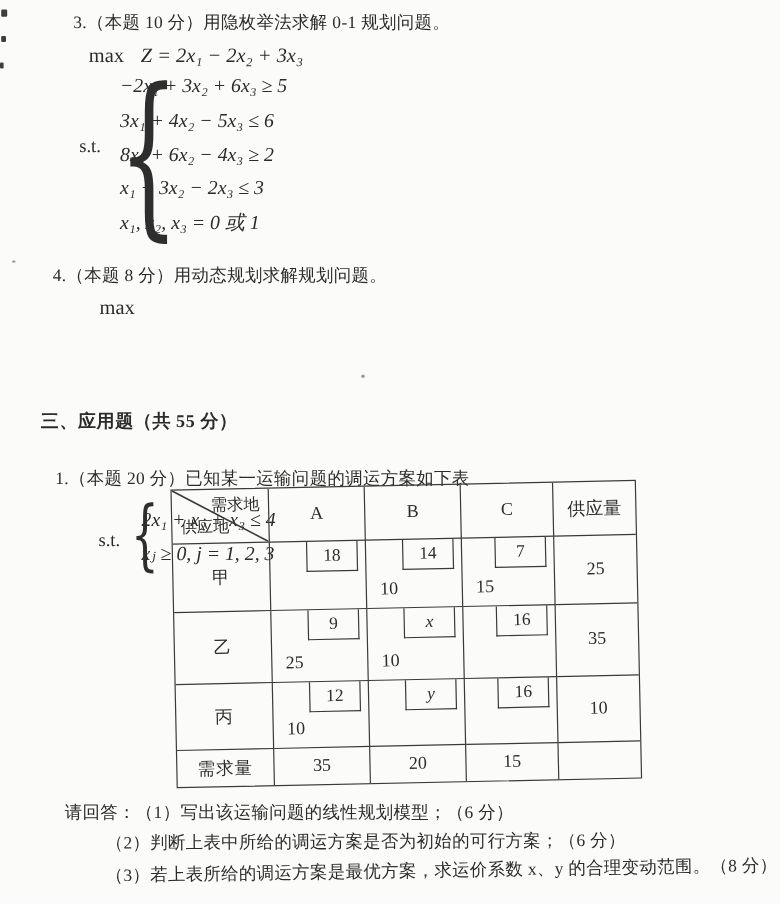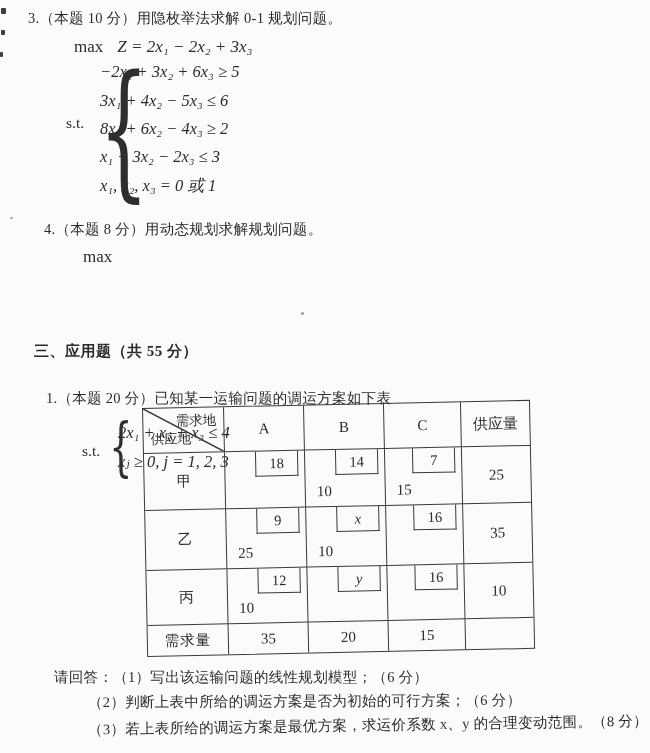--- a/index.html
+++ b/index.html
@@ -65,21 +65,21 @@
 </style>
 </head>
 <body>
 
 <div class="speck" style="left:1px;top:8px;width:5px;height:6px;"></div>
 <div class="speck" style="left:1px;top:30px;width:4px;height:5px;"></div>
 <div class="speck" style="left:0px;top:52px;width:3px;height:5px;"></div>
 <div class="dot" style="left:301px;top:312px;width:3px;height:3px;"></div>
 <div class="dot" style="left:10px;top:217px;width:3px;height:2px;"></div>
 
-<div class="abs heading" style="left:28px;top:9px;">3.（本题 10 分）用隐枚举法求解 0-1 规划问题。</div>
+<div class="abs heading" style="left:61px;top:9px;">3.（本题 10 分）用隐枚举法求解 0-1 规划问题。</div>
 
 <div class="abs objective" style="left:74px;top:37px;">
   <span class="kw">max</span>
   <span class="expr">Z = 2x₁ − 2x₂ + 3x₃</span>
 </div>
 
 <div class="abs st-block" style="left:60px;top:58px;height:142px;">
   <span class="st-label" style="left:6px;top:56px;">s.t.</span>
   <span class="brace" style="left:22px;font-size:132px;transform:translateY(-50%) scale(0.6,1.12);">{</span>
   <div class="cons p3-cons" style="margin-left:40px;">

